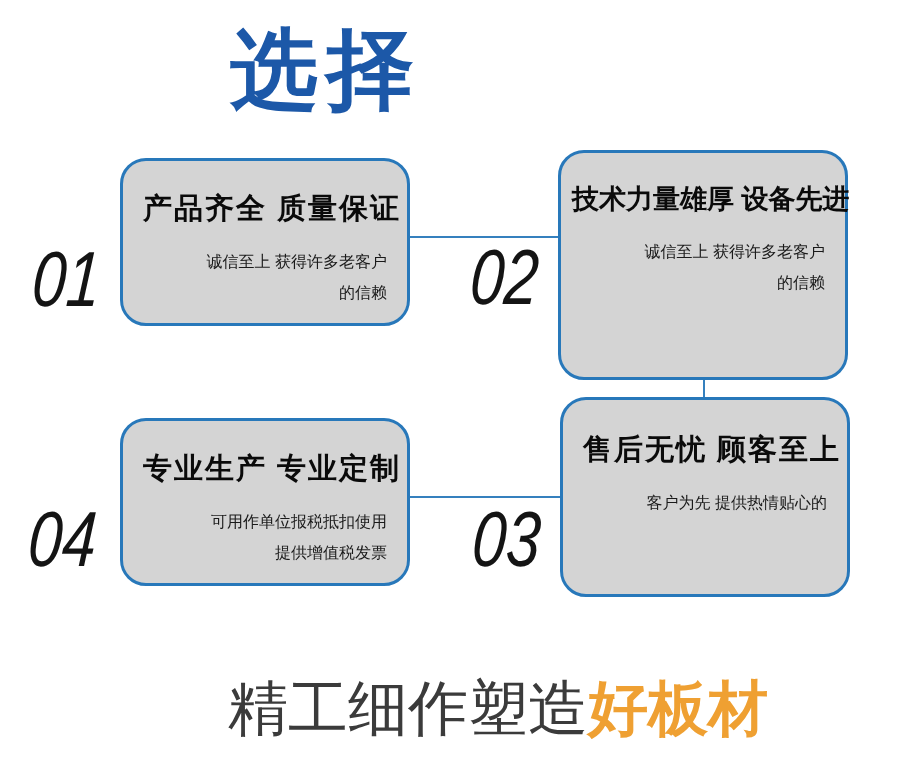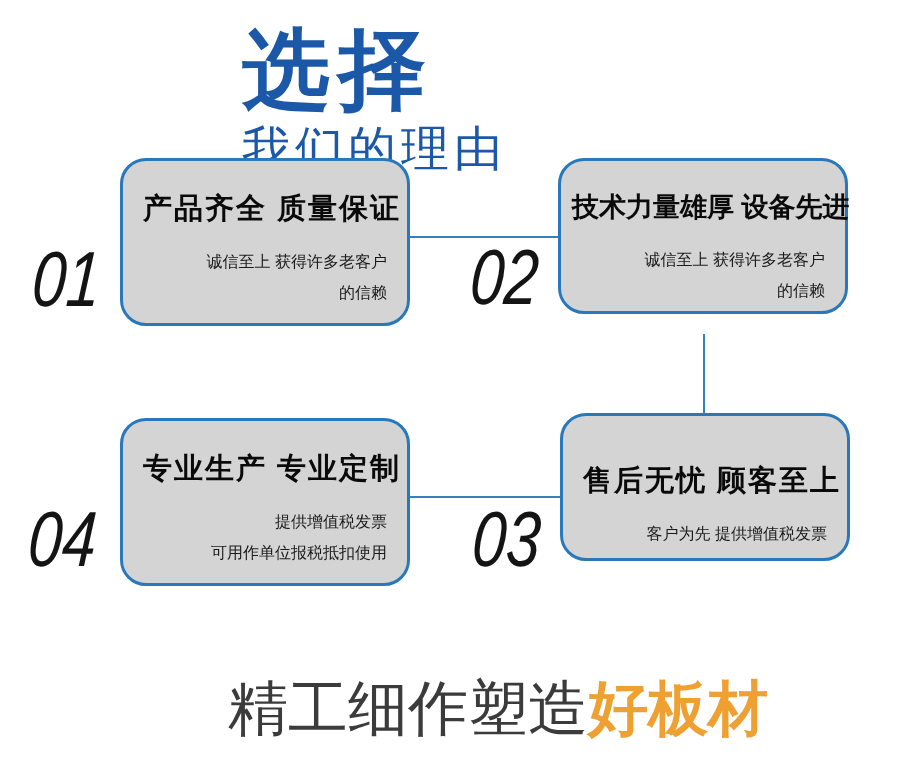--- a/index.html
+++ b/index.html
@@ -56,23 +56,23 @@
   
   .box {
     position:absolute; width:290px;
     background:var(--box-fill);
     border:3px solid var(--box-border);
     border-radius:26px;
     padding:32px 20px 0 20px;
     text-align:right;
   }
   .box-tl { left:120px; top:158px; height:168px; }
-  .box-tr { left:558px; top:158px; height:156px; }
+  .box-tr { left:558px; top:150px; height:230px; }
   .box-bl { left:120px; top:418px; height:168px; }
-  .box-br { left:560px; top:413px; height:148px; padding-top:49px; }
+  .box-br { left:560px; top:397px; height:200px; padding-top:34px; }
   .heading {
     font-size:29px; font-weight:bold; color:var(--heading-color);
     letter-spacing:2px; white-space:nowrap; line-height:1.1;
   }
   .box-tr .heading { font-size:27px; letter-spacing:0; margin-left:-9px; }
   .desc {
     margin-top:21px; font-size:16px; color:var(--desc-color);
     line-height:31px;
   }
   .desc div { white-space:nowrap; }
@@ -87,21 +87,20 @@
   .footer-dark   { color:var(--footer-dark); font-weight:500; }
   .footer-accent { color:var(--footer-accent); font-weight:bold; }
 </style>
 </head>
 <body>
 
 <div class="canvas">
 
   <div class="header">
     <span class="title-big">选择</span>
-    <span class="title-small">我们的理由</span>
   </div>
 
   <div class="conn conn-1"></div>
   <div class="conn conn-2"></div>
   <div class="conn conn-3"></div>
 
   <div class="num num-01">01</div>
   <div class="num num-02">02</div>
   <div class="num num-03">03</div>
   <div class="num num-04">04</div>
@@ -118,29 +117,29 @@
     <div class="heading">技术力量雄厚 设备先进</div>
     <div class="desc">
       <div>诚信至上 获得许多老客户</div>
       <div>的信赖</div>
     </div>
   </div>
 
   <div class="box box-bl">
     <div class="heading">专业生产 专业定制</div>
     <div class="desc">
+      <div>可用作单位报税抵扣使用</div>
       <div>提供增值税发票</div>
-      <div>可用作单位报税抵扣使用</div>
     </div>
   </div>
 
   <div class="box box-br">
     <div class="heading">售后无忧 顾客至上</div>
     <div class="desc">
-      <div>客户为先 提供增值税发票</div>
+      <div>客户为先 提供热情贴心的</div>
     </div>
   </div>
 
   <div class="footer">
     <span class="footer-dark">精工细作塑造</span><span class="footer-accent">好板材</span>
   </div>
 
 </div>
 
 </body></html>

